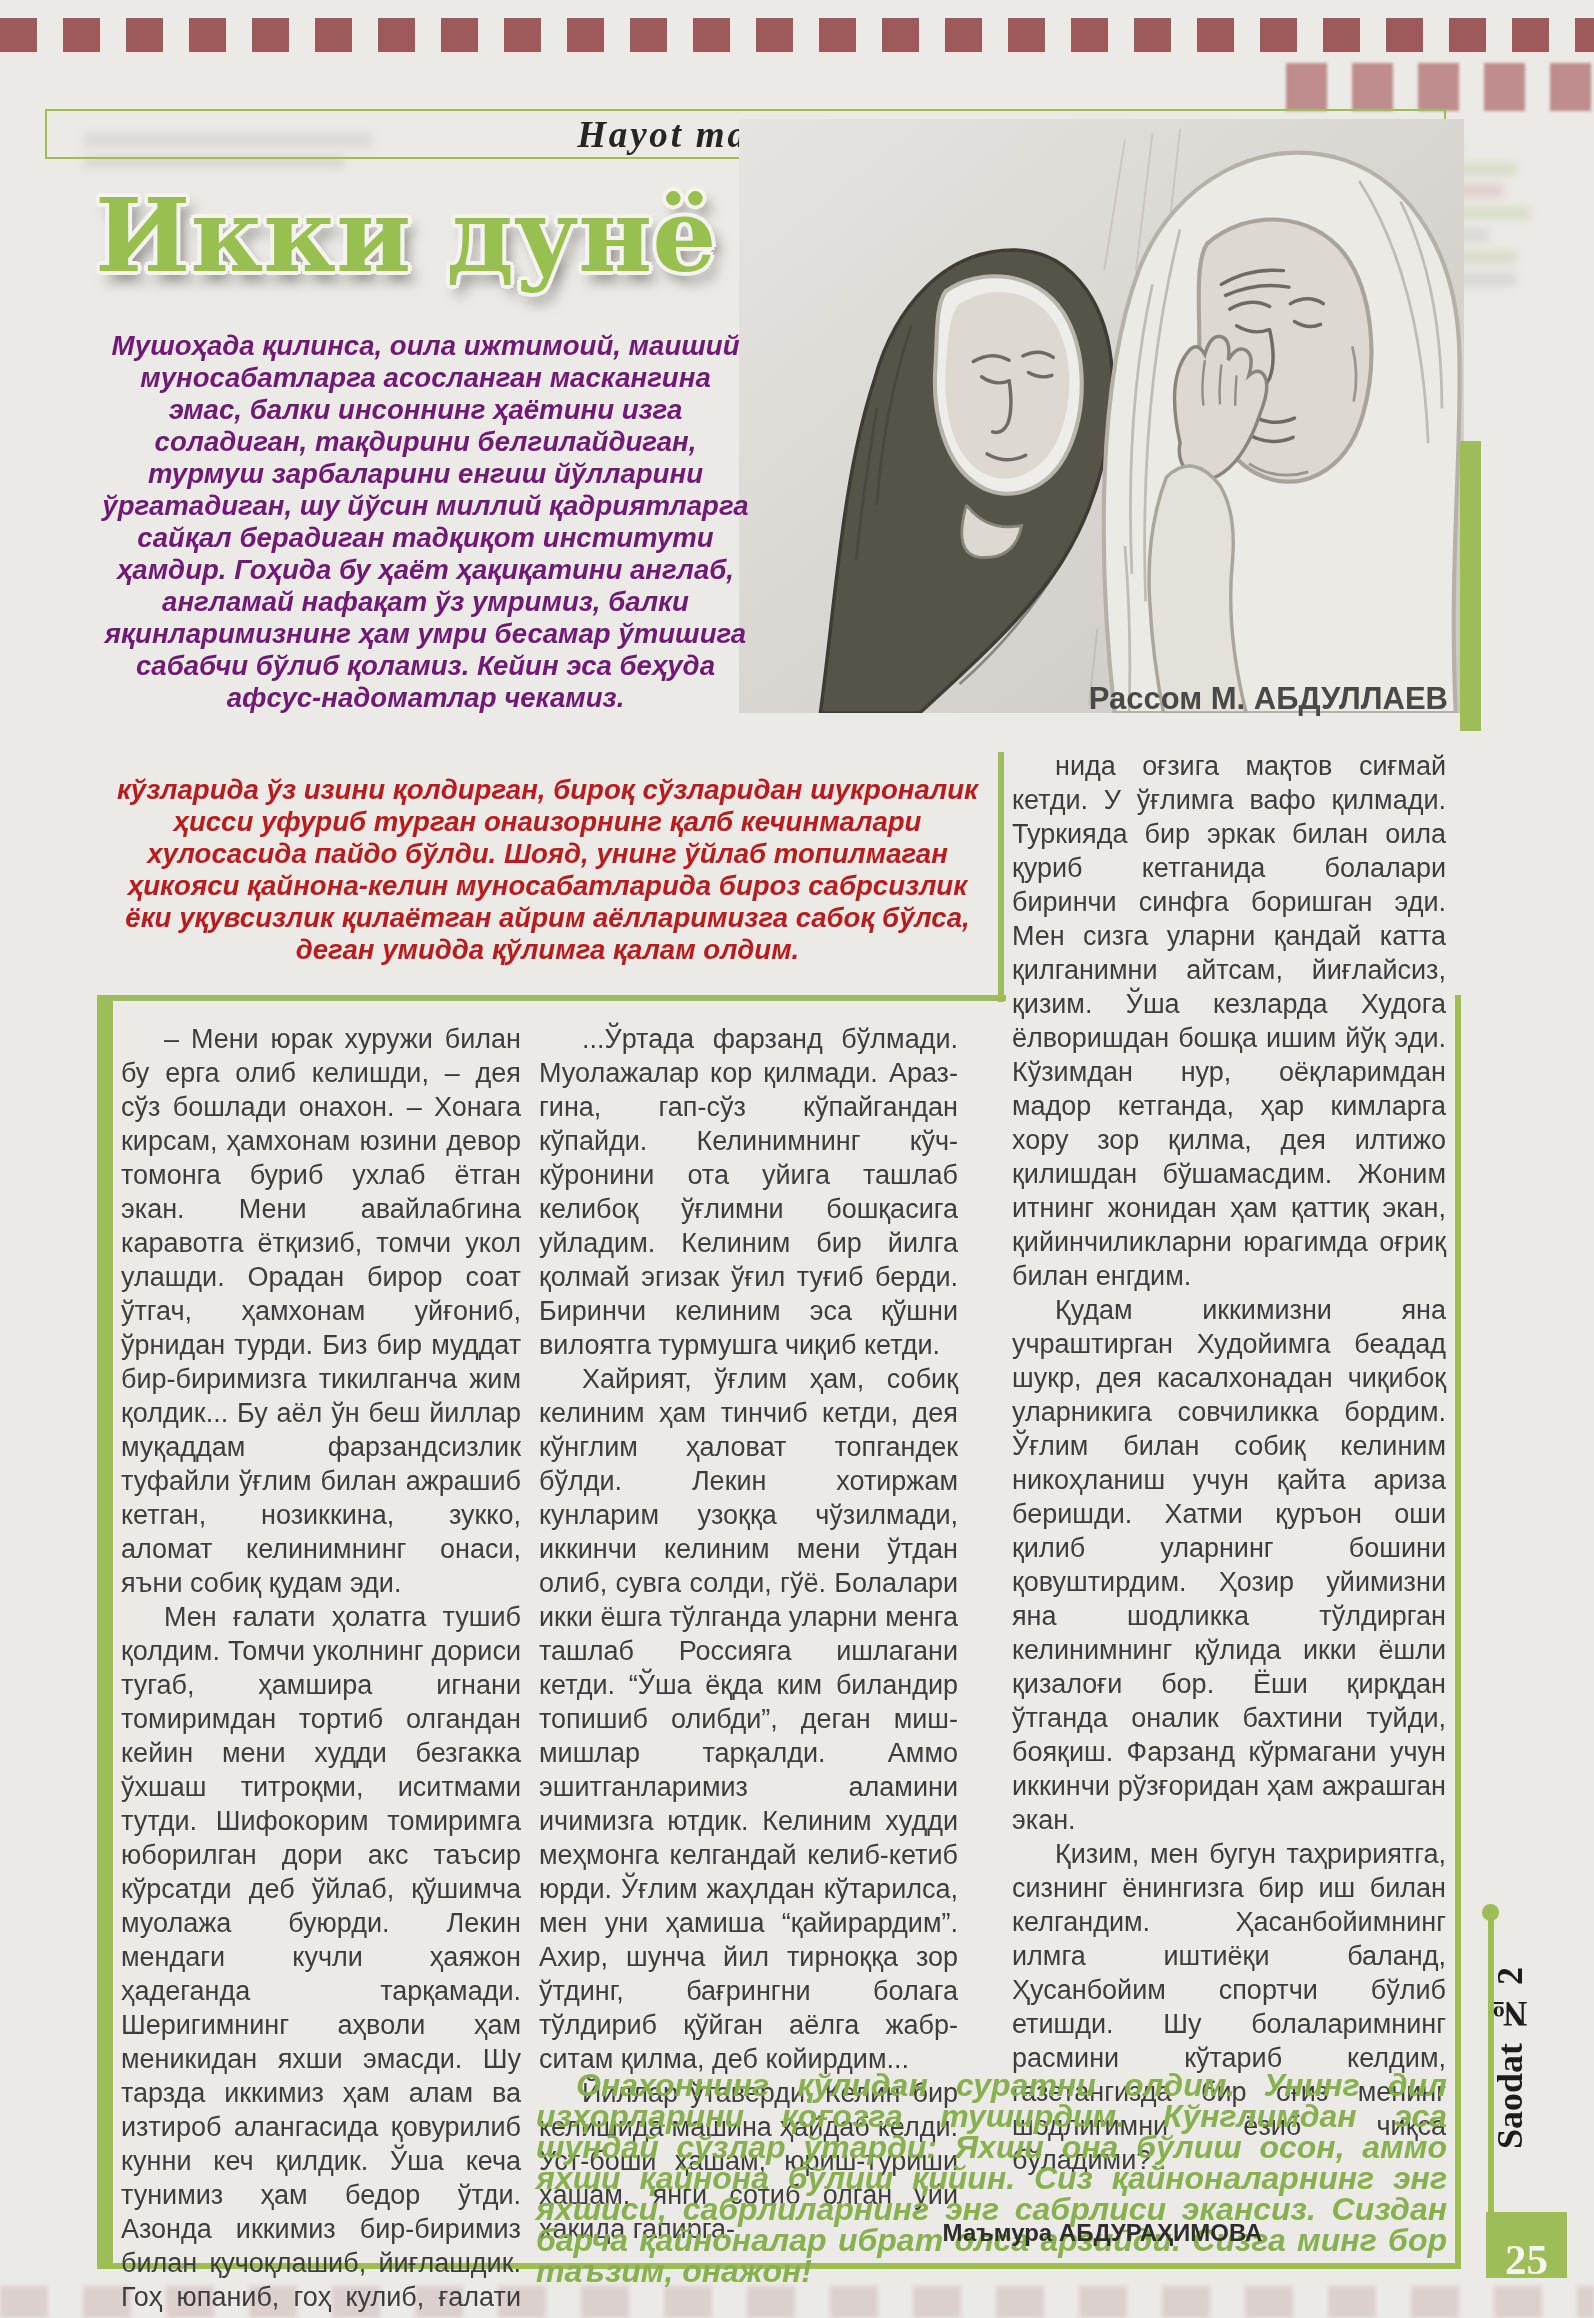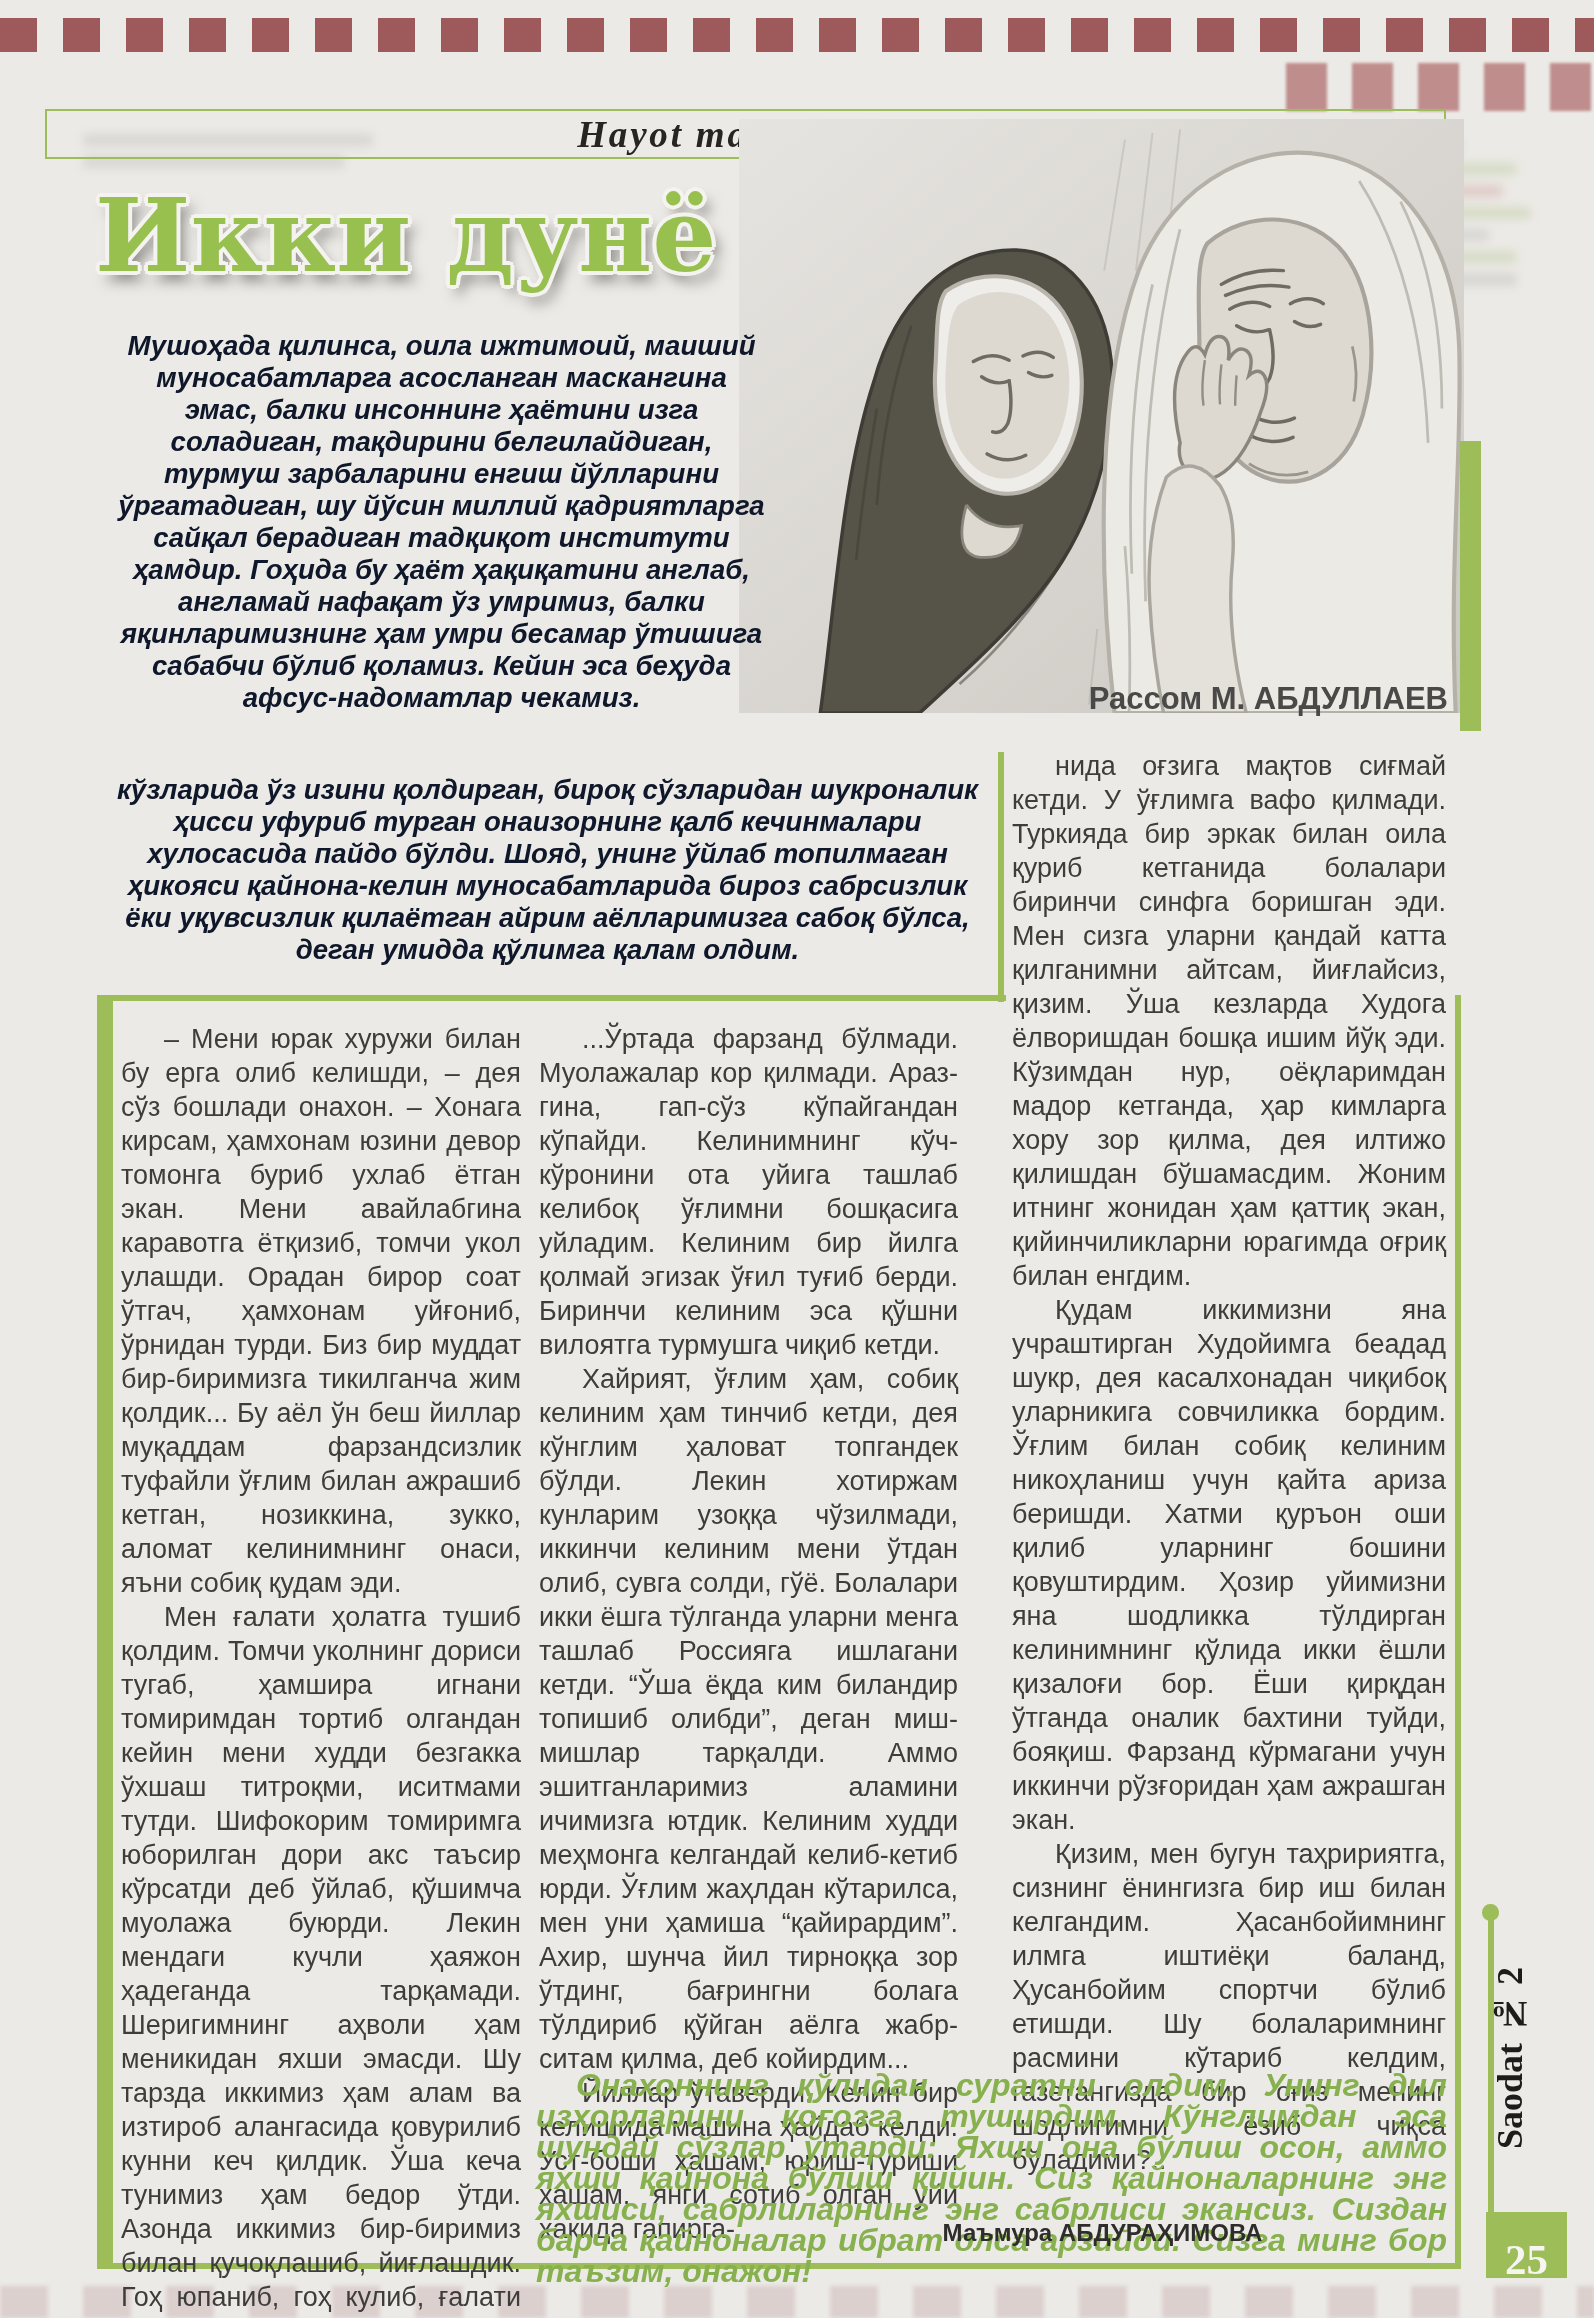--- a/index.html
+++ b/index.html
@@ -45,27 +45,27 @@
     color:#98c04f;white-space:nowrap;
     text-shadow:
       -2.8px -2.8px 0 #f4f3f0, 2.8px -2.8px 0 #f4f3f0, -2.8px 2.8px 0 #f4f3f0, 2.8px 2.8px 0 #f4f3f0,
       -4.1px 0 0 #f4f3f0, 4.1px 0 0 #f4f3f0, 0 -4.1px 0 #f4f3f0, 0 4.1px 0 #f4f3f0,
       6.9px 9.7px 12.4px rgba(60,60,55,.55);
   }
   
   .lead-narrow{
     position:absolute;left:102px;top:330px;width:647px;
     font-weight:bold;font-style:italic;font-size:27.6px;line-height:32px;
-    color:#0f172a;text-align:center;margin-left:16px;
+    color:#701a75;text-align:center;
   }
   .lead-narrow p{margin:0 0 4.1px 0;}
   .lead-wide{
     position:absolute;left:102px;top:774px;width:891px;
     font-weight:bold;font-style:italic;font-size:27.6px;line-height:32px;
-    color:#0f172a;text-align:center;
+    color:#b91c1c;text-align:center;
   }
   .lead-wide p{margin:0;}
   
   .illustration{position:absolute;left:739px;top:119px;width:725px;height:594px;}
   .caption{
     position:absolute;left:993px;top:681px;width:455px;text-align:right;
     font-weight:bold;font-size:31px;color:#4a4947;
   }
   
   .green{background:#9cbd58;}

